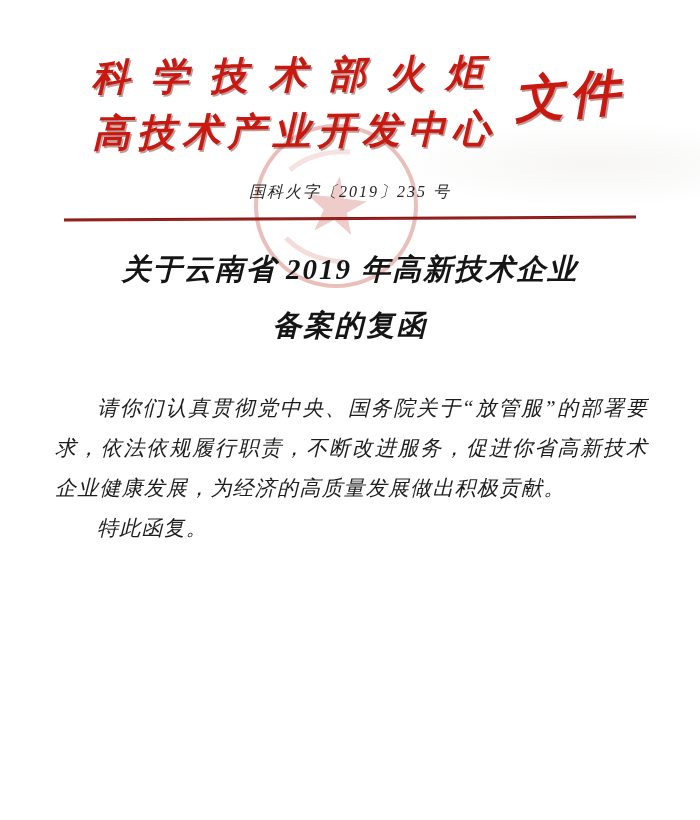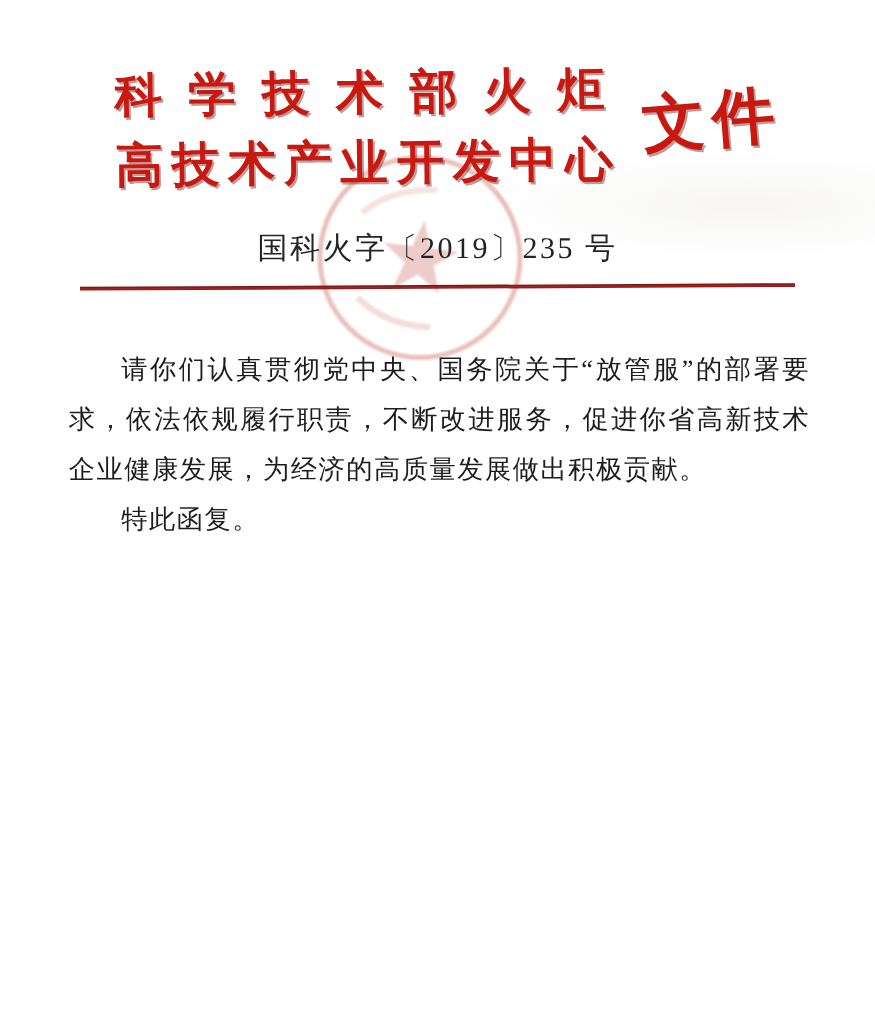--- a/index.html
+++ b/index.html
@@ -14,20 +14,21 @@
   }
 
   .page {
     position: relative;
     width: 700px;
     height: 820px;
     background:
       radial-gradient(ellipse 300px 60px at 85% 20%, rgba(230,228,224,0.35), rgba(255,255,255,0) 70%),
       #ffffff;
     overflow: hidden;
+    font-style: italic;
   }
 
   
   .letterhead {
     position: relative;
     display: flex;
     align-items: center;
     margin: 46px 60px 0 92px;
     transform: rotate(-0.7deg);
     z-index: 2;
@@ -78,21 +79,21 @@
     filter: blur(0.7px);
     z-index: 1;
     pointer-events: none;
   }
 
   
   .doc-number {
     position: relative;
     margin-top: 24px;
     text-align: center;
-    font-size: 24px;
+    font-size: 16px;
     letter-spacing: 2px;
     color: #242424;
     z-index: 2;
   }
 
   
   .red-rule {
     position: relative;
     width: 572px;
     height: 3px;
@@ -165,19 +166,23 @@
       <div class="org-line org-line-1">科学技术部火炬</div>
       <div class="org-line org-line-2">高技术产业开发中心</div>
     </div>
     <div class="doc-type">文件</div>
   </div>
 
   <div class="doc-number">国科火字〔2019〕235 号</div>
 
   <div class="red-rule"></div>
 
+  <div class="title-block">
+    <div class="title-line title-line-1">关于云南省 2019 年高新技术企业</div>
+    <div class="title-line title-line-2">备案的复函</div>
+  </div>
 
   <div class="body-block">
     <p class="body-paragraph">请你们认真贯彻党中央、国务院关于“放管服”的部署要求，依法依规履行职责，不断改进服务，促进你省高新技术企业健康发展，为经济的高质量发展做出积极贡献。</p>
     <p class="body-paragraph">特此函复。</p>
   </div>
 
 </div>
 
 </body></html>

